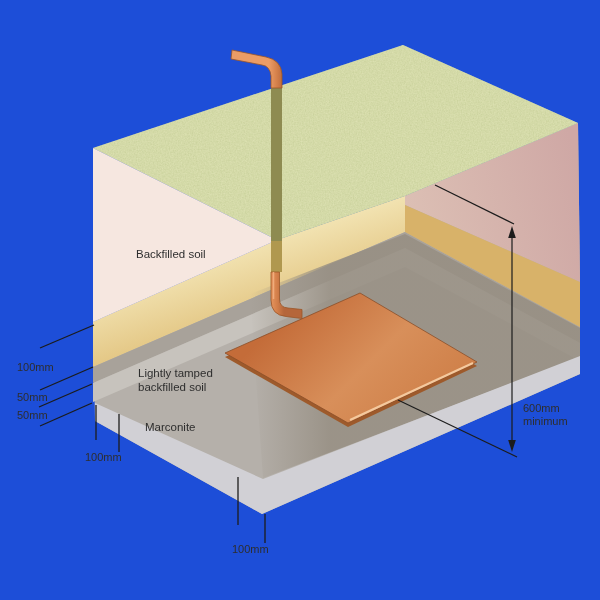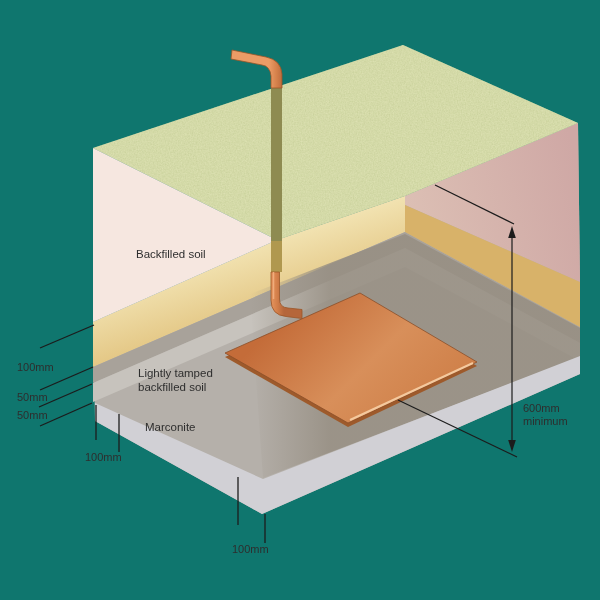--- a/index.html
+++ b/index.html
@@ -5,21 +5,21 @@
   html, body {
     margin: 0;
     padding: 0;
     background: #ffffff;
     font-family: "Liberation Sans", sans-serif;
   }
   .stage {
     position: relative;
     width: 600px;
     height: 600px;
-    background: #0f766e;
+    background: #1d4ed8;
     overflow: hidden;
   }
   svg { display: block; }
   text {
     font-family: "Liberation Sans", sans-serif;
     fill: #2e2e2e;
   }
   .dim-label  { font-size: 11px; }
   .region-label { font-size: 11.5px; }
   .leader { stroke: #1c1c1c; stroke-width: 1.3; fill: none; }

